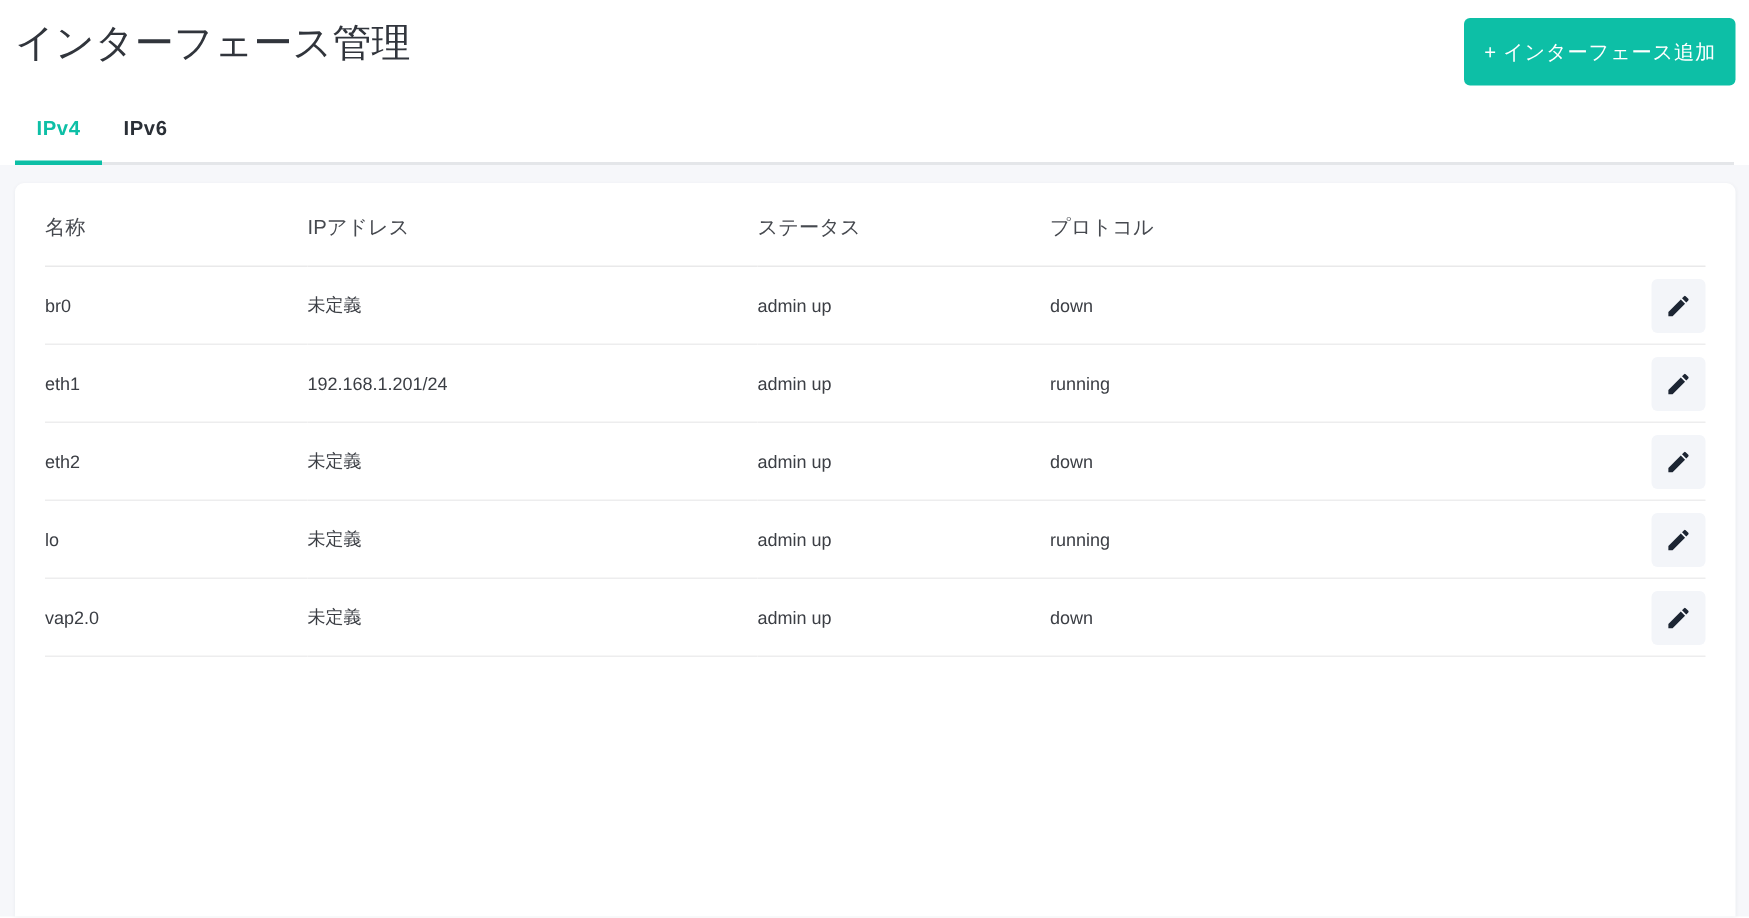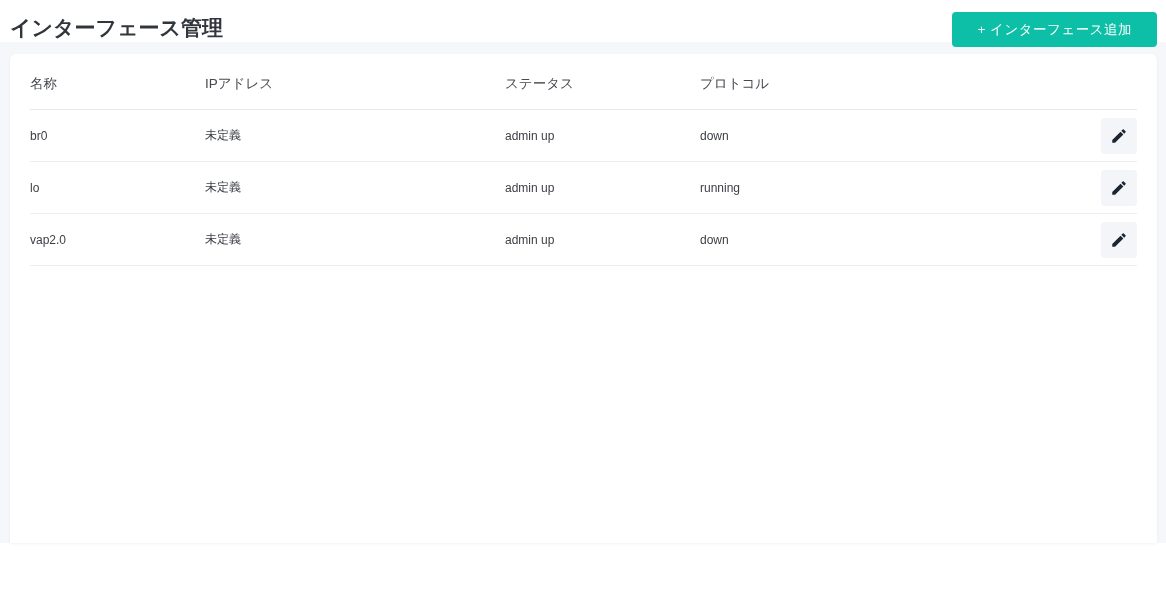--- a/index.html
+++ b/index.html
@@ -10,30 +10,30 @@
     font-family: "Liberation Sans", "DejaVu Sans", sans-serif;
   }
 
   
   .top {
     position: relative;
     background: #ffffff;
     padding: 14px 10px 0 10px;
   }
   .page-title {
-    font-size: 21px;
-    font-weight: 700;
+    font-size: 26px;
+    font-weight: 400;
     line-height: 28px;
     color: #31353c;
   }
   .add-btn {
     position: absolute;
     top: 12px; right: 9px;
-    height: 35px;
-    padding: 0 25px;
+    height: 45px;
+    padding: 0 13px;
     background: #0dbfa6;
     color: #ffffff;
     border: none;
     border-radius: 4px;
     font-family: inherit;
     font-size: 13.5px;
     letter-spacing: 0.5px;
     cursor: pointer;
   }
 
@@ -127,20 +127,24 @@
   }
   .icon-btn svg { display: block; }
 </style>
 </head>
 <body>
 
 <div class="top">
   <h1 class="page-title">インターフェース管理</h1>
   <button class="add-btn">+  インターフェース追加</button>
 
+  <div class="tabs">
+    <div class="tab active">IPv4</div>
+    <div class="tab">IPv6</div>
+  </div>
 </div>
 
 <div class="content">
   <div class="card">
     <table>
       <colgroup>
         <col class="c-name">
           <col class="c-ip">
           <col class="c-status">
           <col class="c-protocol">
@@ -167,20 +171,54 @@
     <span>
       <svg width="18" height="18" viewBox="0 0 24 24" fill="#1c2533">
         <path d="M3 17.25V21h3.75L17.81 9.94l-3.75-3.75L3 17.25zM20.71 7.04c.39-.39.39-1.02 0-1.41l-2.34-2.34a.9959.9959 0 0 0-1.41 0l-1.83 1.83 3.75 3.75 1.83-1.83z"></path>
       </svg>
     </span>
   </button>
               </div>
     </td>
   </tr>
           <tr>
+    <td>eth1</td>
+    <td>192.168.1.201/24</td>
+    <td>admin up</td>
+    <td>running</td>
+    <td class="actions-cell">
+      <div class="actions-wrap">
+                <button class="icon-btn">
+    <span>
+      <svg width="18" height="18" viewBox="0 0 24 24" fill="#1c2533">
+        <path d="M3 17.25V21h3.75L17.81 9.94l-3.75-3.75L3 17.25zM20.71 7.04c.39-.39.39-1.02 0-1.41l-2.34-2.34a.9959.9959 0 0 0-1.41 0l-1.83 1.83 3.75 3.75 1.83-1.83z"></path>
+      </svg>
+    </span>
+  </button>
+              </div>
+    </td>
+  </tr>
+          <tr>
+    <td>eth2</td>
+    <td>未定義</td>
+    <td>admin up</td>
+    <td>down</td>
+    <td class="actions-cell">
+      <div class="actions-wrap">
+                <button class="icon-btn">
+    <span>
+      <svg width="18" height="18" viewBox="0 0 24 24" fill="#1c2533">
+        <path d="M3 17.25V21h3.75L17.81 9.94l-3.75-3.75L3 17.25zM20.71 7.04c.39-.39.39-1.02 0-1.41l-2.34-2.34a.9959.9959 0 0 0-1.41 0l-1.83 1.83 3.75 3.75 1.83-1.83z"></path>
+      </svg>
+    </span>
+  </button>
+              </div>
+    </td>
+  </tr>
+          <tr>
     <td>lo</td>
     <td>未定義</td>
     <td>admin up</td>
     <td>running</td>
     <td class="actions-cell">
       <div class="actions-wrap">
                 <button class="icon-btn">
     <span>
       <svg width="18" height="18" viewBox="0 0 24 24" fill="#1c2533">
         <path d="M3 17.25V21h3.75L17.81 9.94l-3.75-3.75L3 17.25zM20.71 7.04c.39-.39.39-1.02 0-1.41l-2.34-2.34a.9959.9959 0 0 0-1.41 0l-1.83 1.83 3.75 3.75 1.83-1.83z"></path>

